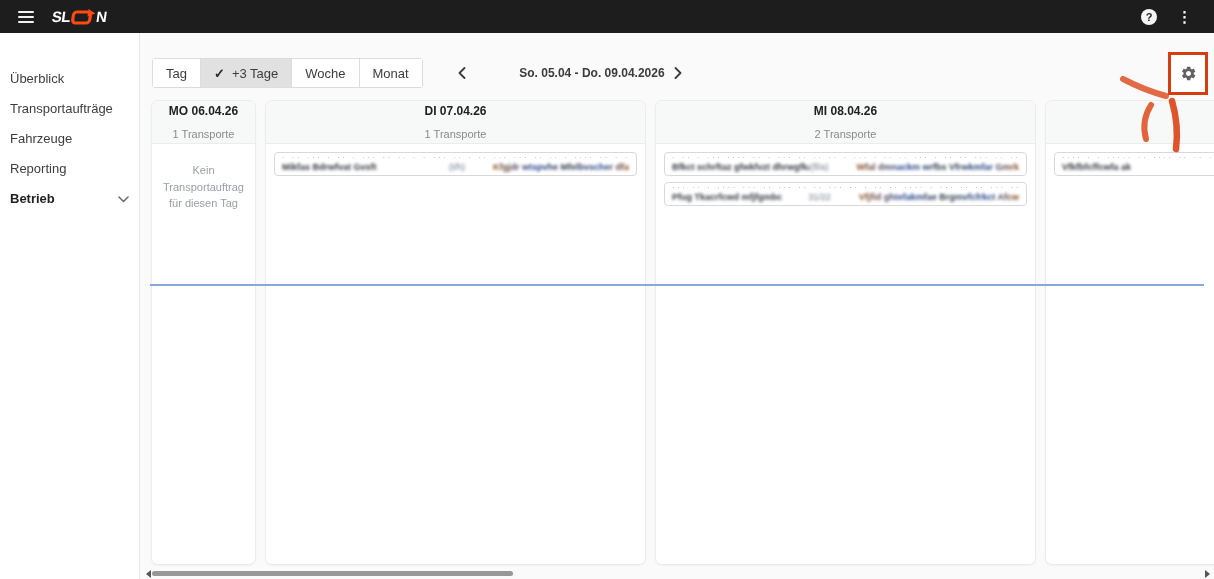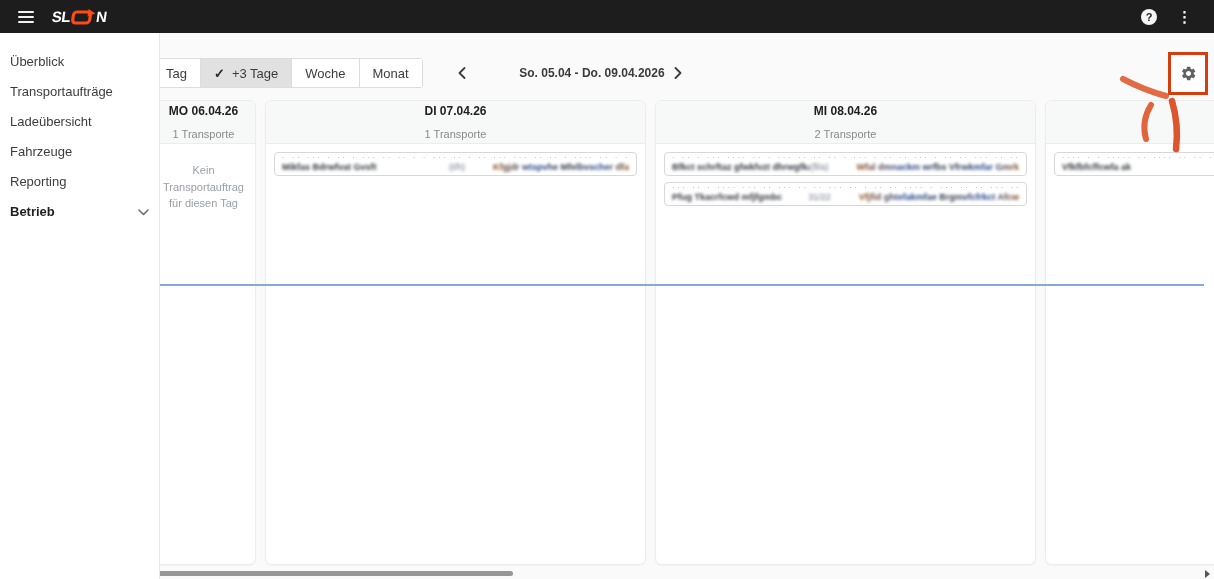--- a/index.html
+++ b/index.html
@@ -10,21 +10,21 @@
   .hamburger { width:16px; height:12px; margin-left:18px; display:flex; flex-direction:column; justify-content:space-between; cursor:pointer; }
   .hamburger span { display:block; height:2px; background:#f2f2f2; border-radius:1px; }
   .logo { display:flex; align-items:center; margin-left:18px; transform:skewX(-8deg); }
   .logo b { color:#fff; font-size:15px; font-weight:800; letter-spacing:-.5px; }
   .logo svg { margin:0 1px; }
   .topbar-right { margin-left:auto; display:flex; align-items:center; gap:20px; margin-right:22px; }
   .help-btn { width:16px; height:16px; border-radius:50%; background:#f5f5f5; color:#1d1d1d; font-size:11px; font-weight:700; display:flex; align-items:center; justify-content:center; cursor:pointer; }
   .kebab { color:#f5f5f5; font-size:15px; font-weight:700; cursor:pointer; line-height:1; }
 
   
-  .sidebar { position:absolute; left:0; top:33px; width:160px; height:546px; background:#fff; border-right:1px solid #e7e7e7; padding-top:13px; z-index:20; }
+  .sidebar { position:absolute; left:0; top:33px; width:140px; height:546px; background:#fff; border-right:1px solid #e7e7e7; padding-top:30px; z-index:20; }
   .side-item { height:30px; display:flex; align-items:center; padding:0 10px 0 10px; font-size:13px; color:#3d3d3d; cursor:pointer; white-space:nowrap; }
   .side-item.active { font-weight:700; color:#1f1f1f; }
   .side-item .chev { margin-left:auto; }
 
   
   .main { position:absolute; left:140px; top:33px; width:1074px; height:546px; background:#fafafa; overflow:hidden; }
 
   
   .toolbar { position:absolute; left:12px; top:25px; height:30px; display:flex; align-items:center; }
   .btn-group { display:flex; border:1px solid #dcdcdc; border-radius:3px; background:#fff; height:30px; }
@@ -92,23 +92,20 @@
     <div class="kebab">⋮</div>
   </div>
 </div>
 
 <nav class="sidebar">
   <div class="side-item">
       <span>Überblick</span>
     </div>
   <div class="side-item">
       <span>Transportaufträge</span>
-    </div>
-  <div class="side-item">
-      <span>Ladeübersicht</span>
     </div>
   <div class="side-item">
       <span>Fahrzeuge</span>
     </div>
   <div class="side-item">
       <span>Reporting</span>
     </div>
   <div class="side-item active">
     <span>Betrieb</span>
     <span class="chev">

